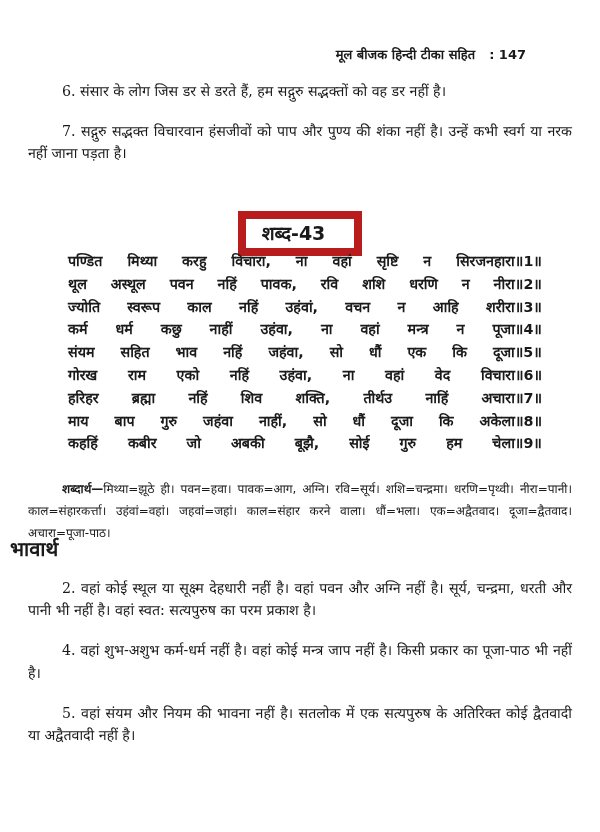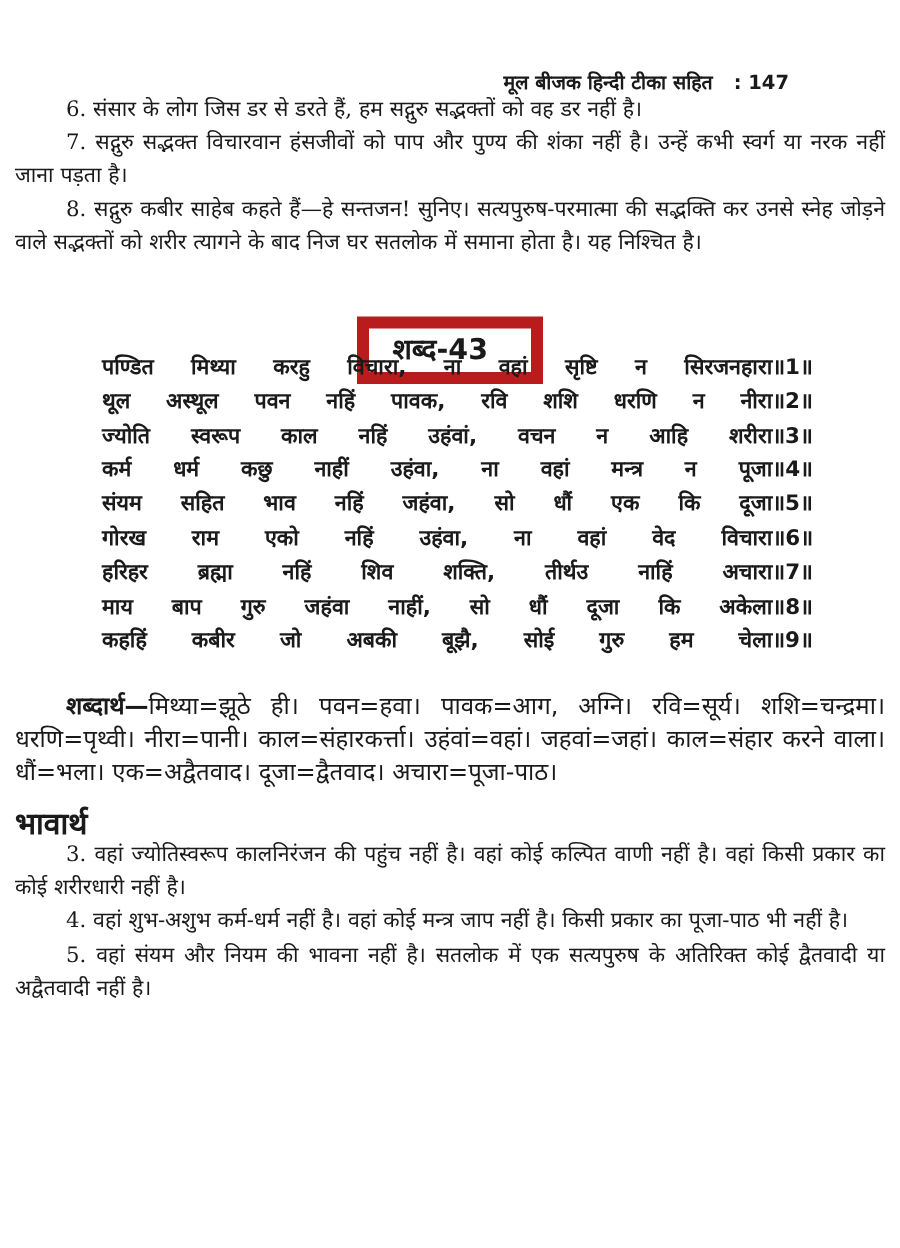--- a/index.html
+++ b/index.html
@@ -12,56 +12,55 @@
   .running-head {
     position: absolute; top: 45px; right: 10px;
     font-family: "DejaVu Sans", "Liberation Sans", sans-serif;
     font-size: 13px; font-weight: bold; letter-spacing: 0;
   }
   .running-head .pg { margin-left: 14px; }
   .body {
     position: absolute; left: 10px; width: 580px;
     font-size: 14.2px; line-height: 22.2px; text-align: justify;
   }
-  .para { margin: 0; text-indent: 34px; }
+  .para { margin: 18px; text-indent: 34px; }
   .head-box-wrap { position: absolute; top: 211px; left: 0; width: 600px; text-align: center; }
   .head-box {
     display: inline-block; border: 8px solid #b91c1c;
     padding: 1px 29px 2px 16px;
     font-family: "DejaVu Sans", "Liberation Sans", sans-serif;
     font-size: 19px; font-weight: bold; line-height: 26px;
   }
   .verses {
-    position: absolute; top: 234px; left: 68px; width: 474px;
+    position: absolute; top: 250px; left: 68px; width: 474px;
     font-family: "DejaVu Sans", "Liberation Sans", sans-serif;
     font-weight: bold; font-size: 14.3px; line-height: 22.8px;
   }
   .verse { display: flex; justify-content: space-between; white-space: nowrap; }
   .verse .num { font-weight: bold; }
   .section-title {
     position: absolute; left: 10px; top: 535px;
     font-family: "DejaVu Sans", "Liberation Sans", sans-serif;
     font-size: 20px; font-weight: bold;
   }
   .gloss-label { font-family: "DejaVu Sans", "Liberation Sans", sans-serif; font-weight: bold; }
-  .gloss { font-family: "DejaVu Sans", "Liberation Sans", sans-serif; font-size: 16px; }
+  .gloss { font-family: "DejaVu Sans", "Liberation Sans", sans-serif; font-size: 12px; }
 </style>
 </head>
 <body>
 
 <div class="page">
 
   <div class="running-head">
     <span>मूल बीजक हिन्दी टीका सहित</span><span class="pg">: 147</span>
   </div>
 
   <div class="body" style="top:62px;">
     <p class="para">6. संसार के लोग जिस डर से डरते हैं, हम सद्गुरु सद्भक्तों को वह डर नहीं है।</p>
     <p class="para">7. सद्गुरु सद्भक्त विचारवान हंसजीवों को पाप और पुण्य की शंका नहीं है। उन्हें कभी स्वर्ग या नरक नहीं जाना पड़ता है।</p>
-    <p class="para">8. सद्गुरु कबीर साहेब कहते हैं—हे सन्तजन! सुनिए। सत्यपुरुष-परमात्मा की सद्भक्ति कर उनसे स्नेह जोड़ने वाले सद्भक्तों को शरीर त्यागने के बाद निज घर सतलोक में समाना होता है। यह निश्चित है।</p>
   </div>
 
   <div class="head-box-wrap">
     <span class="head-box">शब्द-43</span>
   </div>
 
   <div class="verses" id="verses">
       <div class="verse">
         <span>पण्डित</span>
         <span>मिथ्या</span>
@@ -166,18 +165,18 @@
       </div>
     </div>
 
   <div class="body gloss" style="top:460px;">
     <p class="para"><span class="gloss-label">शब्दार्थ—</span><span>मिथ्या=झूठे ही। पवन=हवा। पावक=आग, अग्नि। रवि=सूर्य। शशि=चन्द्रमा। धरणि=पृथ्वी। नीरा=पानी। काल=संहारकर्त्ता। उहंवां=वहां। जहवां=जहां। काल=संहार करने वाला। धौं=भला। एक=अद्वैतवाद। दूजा=द्वैतवाद। अचारा=पूजा-पाठ।</span></p>
   </div>
 
   <div class="section-title">भावार्थ</div>
 
   <div class="body" style="top:559px;">
-    <p class="para">3. वहां ज्योतिस्वरूप कालनिरंजन की पहुंच नहीं है। वहां कोई कल्पित वाणी नहीं है। वहां किसी प्रकार का कोई शरीरधारी नहीं है।</p>
+    <p class="para">2. वहां कोई स्थूल या सूक्ष्म देहधारी नहीं है। वहां पवन और अग्नि नहीं है। सूर्य, चन्द्रमा, धरती और पानी भी नहीं है। वहां स्वत: सत्यपुरुष का परम प्रकाश है।</p>
     <p class="para">4. वहां शुभ-अशुभ कर्म-धर्म नहीं है। वहां कोई मन्त्र जाप नहीं है। किसी प्रकार का पूजा-पाठ भी नहीं है।</p>
     <p class="para">5. वहां संयम और नियम की भावना नहीं है। सतलोक में एक सत्यपुरुष के अतिरिक्त कोई द्वैतवादी या अद्वैतवादी नहीं है।</p>
   </div>
 
 </div>
 
 </body></html>

